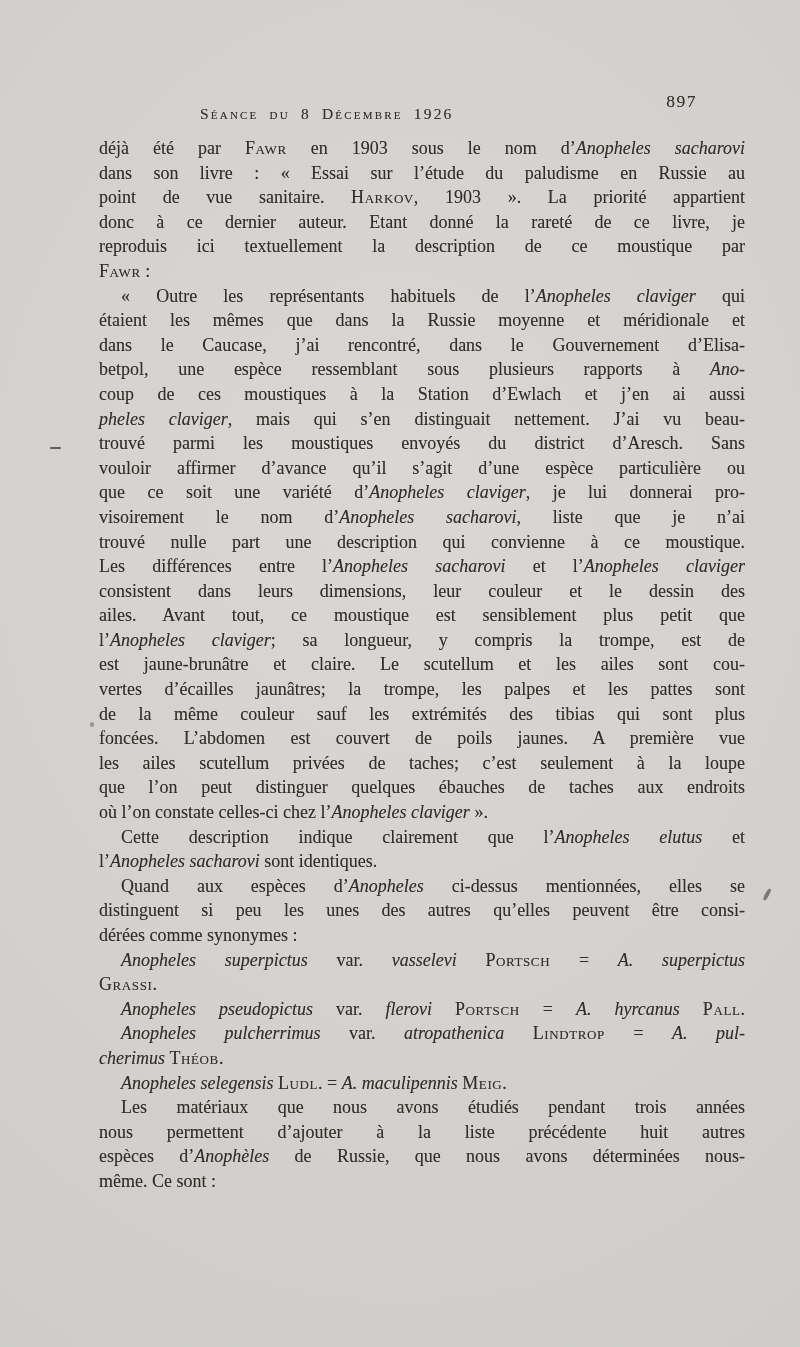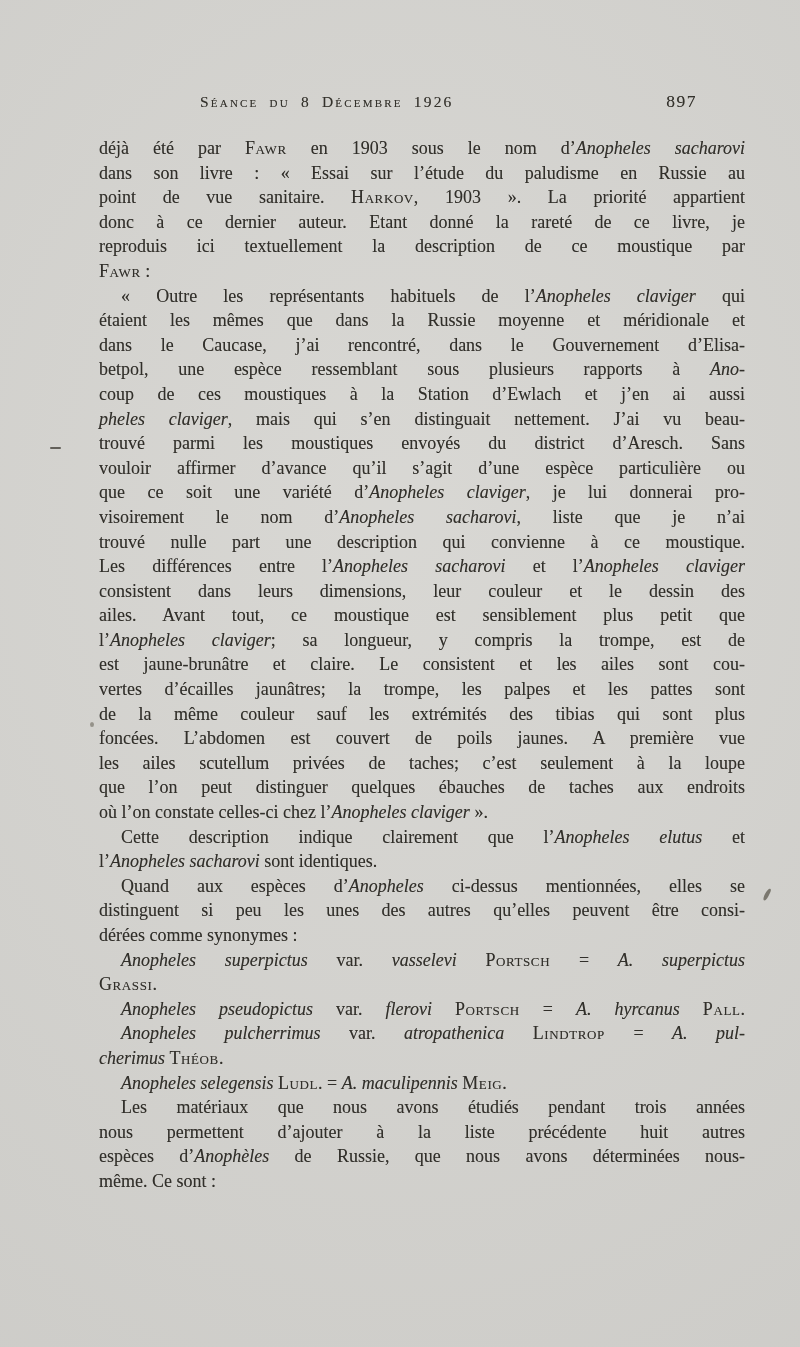--- a/index.html
+++ b/index.html
@@ -6,21 +6,21 @@
   body {
     width:800px; height:1347px; overflow:hidden; position:relative;
     background:
       radial-gradient(120% 90% at 50% 38%, rgba(255,255,255,0.06), rgba(0,0,0,0.05)),
       #d6d5d1;
     font-family:"Liberation Serif","DejaVu Serif",serif;
     color:#312f2a;
   }
   .page { position:absolute; inset:0; }
   .header-title {
-    position:absolute; top:93px; left:200px;
+    position:absolute; top:105px; left:200px;
     font-variant:small-caps; font-size:15.5px; letter-spacing:2.2px; word-spacing:5px;
     color:#34322c; text-shadow:0 0 0.5px rgba(40,38,32,0.4);
     white-space:nowrap;
   }
   .page-number {
     position:absolute; top:91px; right:103px;
     font-size:17.5px; letter-spacing:1.5px; color:#34322c;
     text-shadow:0 0 0.5px rgba(40,38,32,0.4);
   }
   .body-block {
@@ -70,21 +70,21 @@
       <div class="line"><span class="it">pheles claviger</span><span>, mais qui s’en distinguait nettement. J’ai vu beau-</span></div>
       <div class="line"><span>trouvé parmi les moustiques envoyés du district d’Aresch. Sans</span></div>
       <div class="line"><span>vouloir affirmer d’avance qu’il s’agit d’une espèce particulière ou</span></div>
       <div class="line"><span>que ce soit une variété d’</span><span class="it">Anopheles claviger</span><span>, je lui donnerai pro-</span></div>
       <div class="line"><span>visoirement le nom d’</span><span class="it">Anopheles sacharovi</span><span>, liste que je n’ai</span></div>
       <div class="line"><span>trouvé nulle part une description qui convienne à ce moustique.</span></div>
       <div class="line"><span>Les différences entre l’</span><span class="it">Anopheles sacharovi</span><span> et l’</span><span class="it">Anopheles claviger</span></div>
       <div class="line"><span>consistent dans leurs dimensions, leur couleur et le dessin des</span></div>
       <div class="line"><span>ailes. Avant tout, ce moustique est sensiblement plus petit que</span></div>
       <div class="line"><span>l’</span><span class="it">Anopheles claviger</span><span>; sa longueur, y compris la trompe, est de</span></div>
-      <div class="line"><span>est jaune-brunâtre et claire. Le consistent et les ailes sont cou-</span></div>
+      <div class="line"><span>est jaune-brunâtre et claire. Le scutellum et les ailes sont cou-</span></div>
       <div class="line"><span>vertes d’écailles jaunâtres; la trompe, les palpes et les pattes sont</span></div>
       <div class="line"><span>de la même couleur sauf les extrémités des tibias qui sont plus</span></div>
       <div class="line"><span>foncées. L’abdomen est couvert de poils jaunes. A première vue</span></div>
       <div class="line"><span>les ailes scutellum privées de taches; c’est seulement à la loupe</span></div>
       <div class="line"><span>que l’on peut distinguer quelques ébauches de taches aux endroits</span></div>
       <div class="line end"><span>où l’on constate celles-ci chez l’</span><span class="it">Anopheles claviger</span><span> ».</span></div>
       <div class="line indent"><span>Cette description indique clairement que l’</span><span class="it">Anopheles elutus</span><span> et</span></div>
       <div class="line end"><span>l’</span><span class="it">Anopheles sacharovi</span><span> sont identiques.</span></div>
       <div class="line indent"><span>Quand aux espèces d’</span><span class="it">Anopheles</span><span> ci-dessus mentionnées, elles se</span></div>
       <div class="line"><span>distinguent si peu les unes des autres qu’elles peuvent être consi-</span></div>

